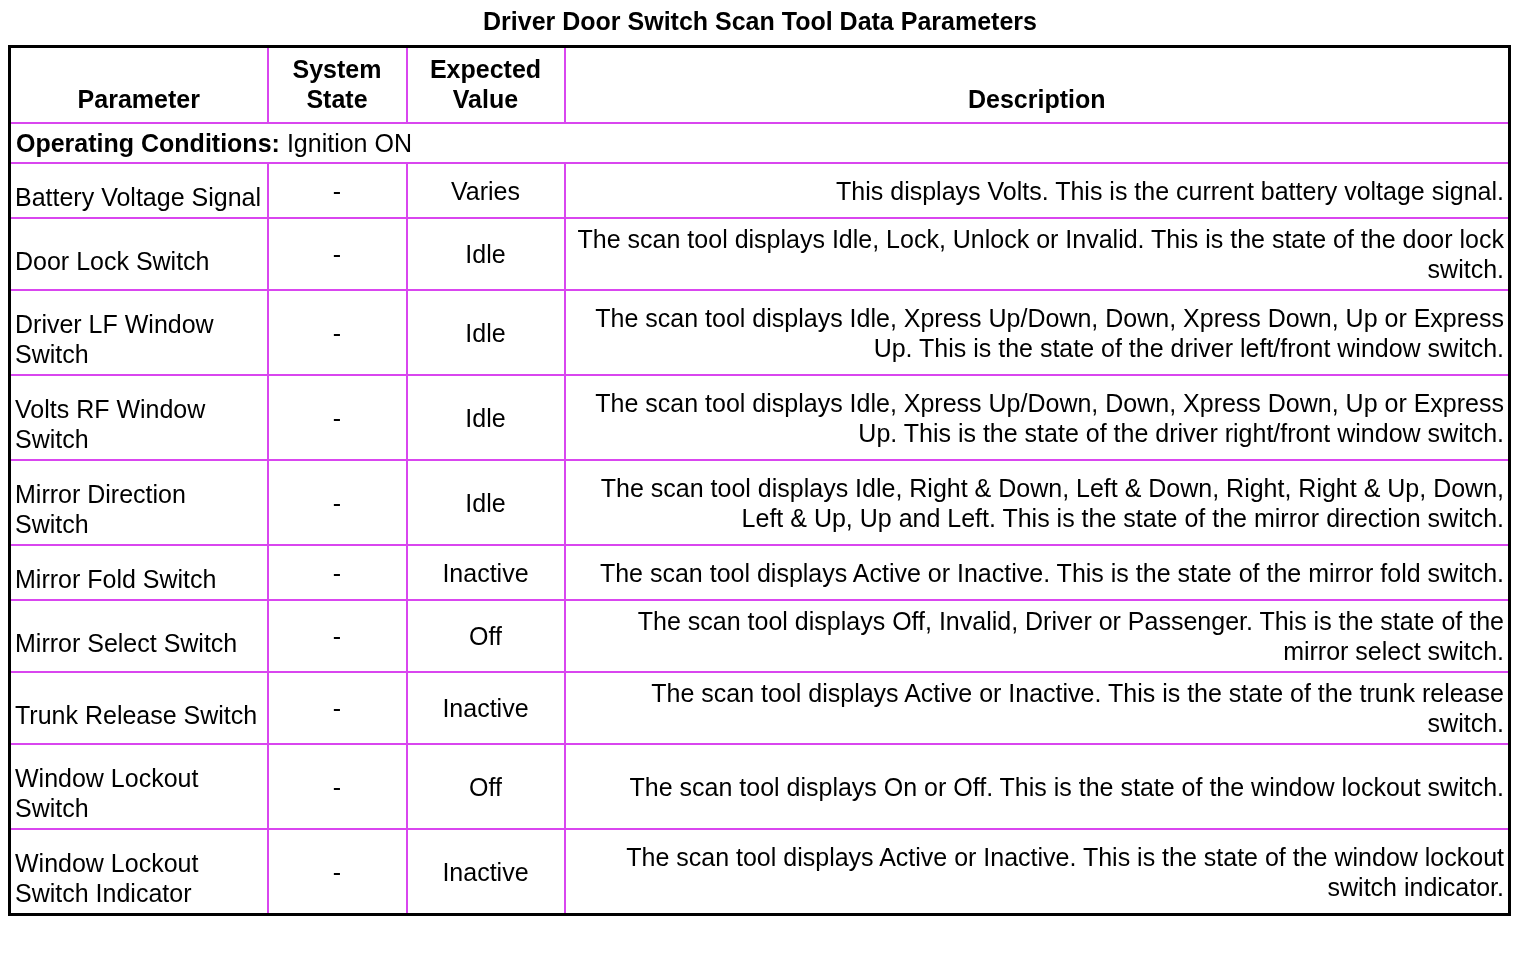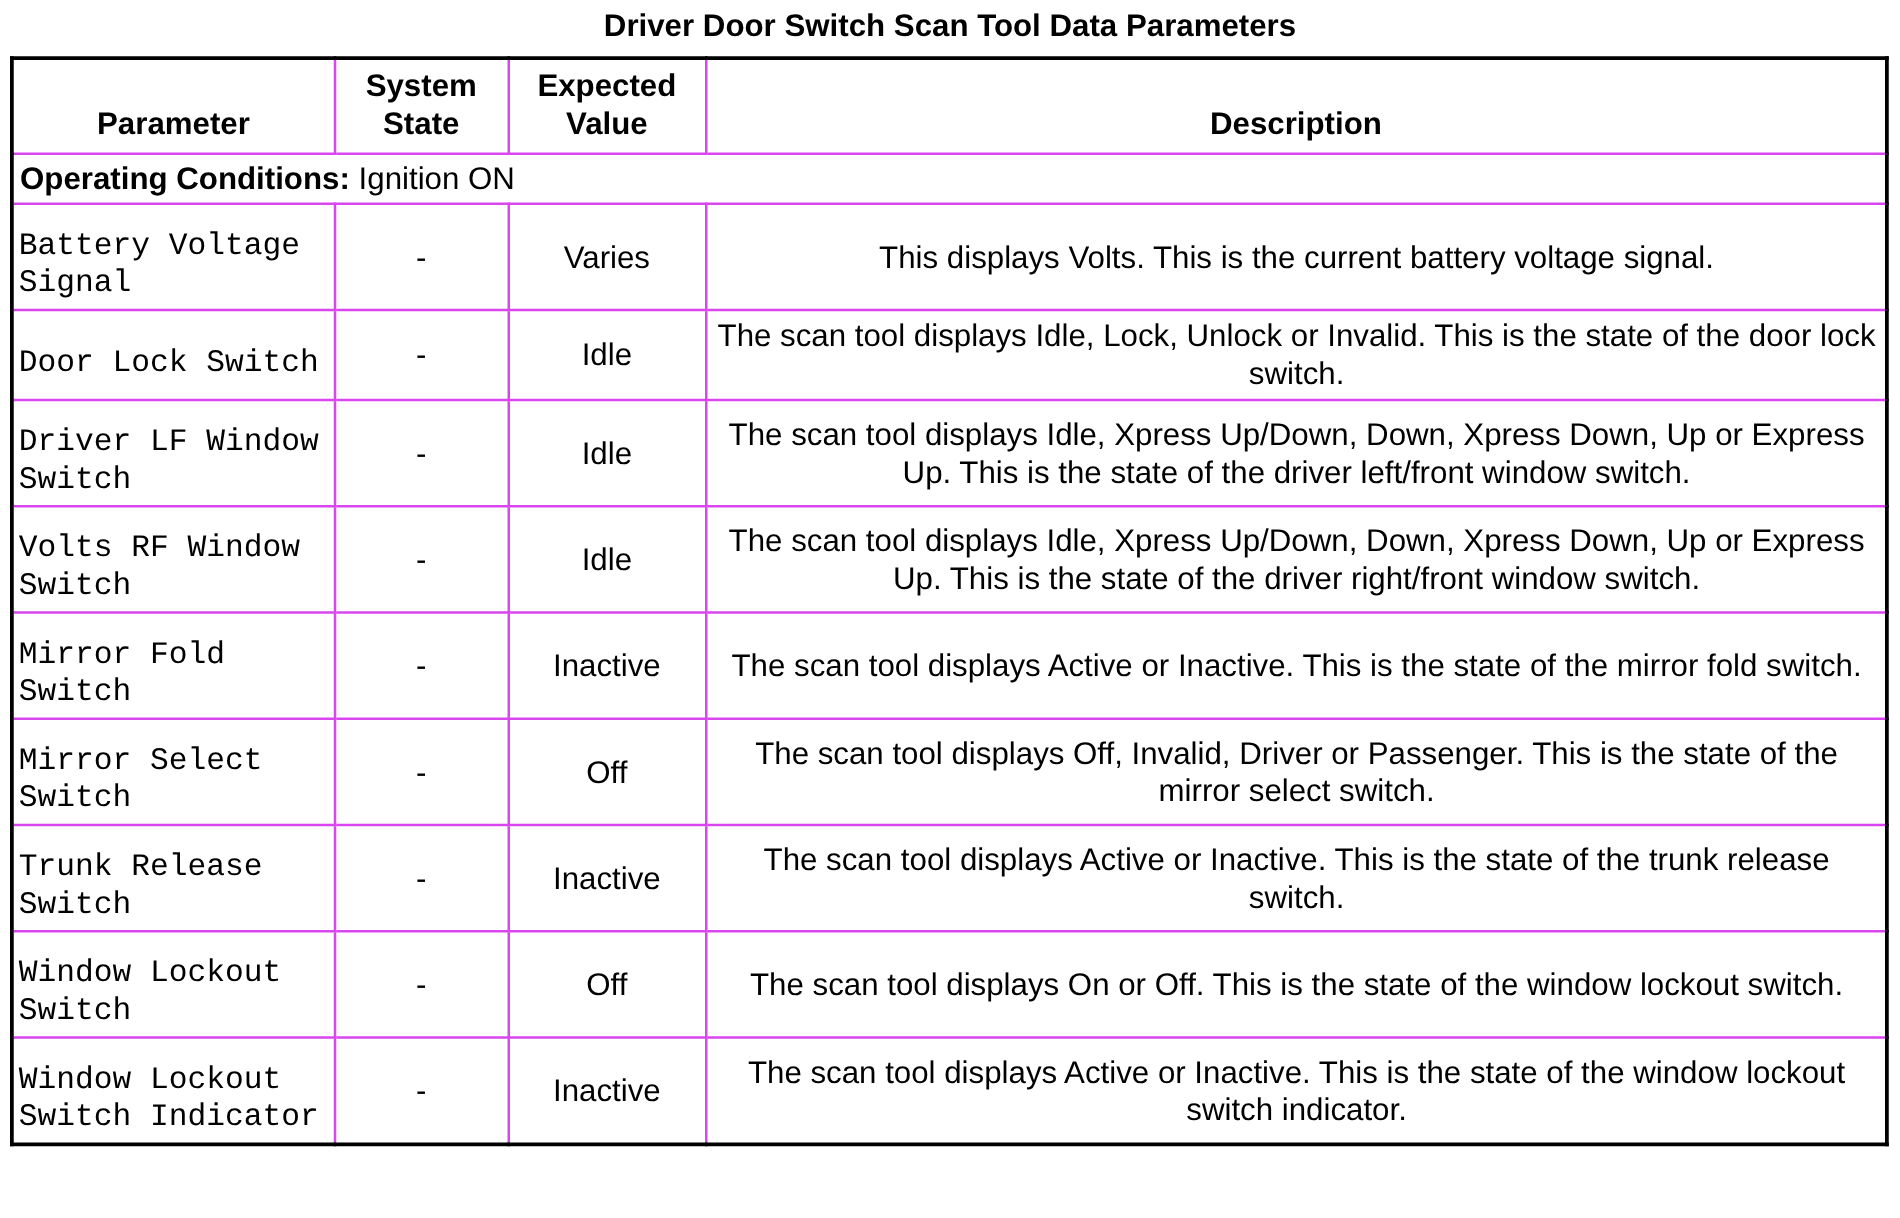--- a/index.html
+++ b/index.html
@@ -35,29 +35,28 @@
     font-weight: bold;
     text-align: center;
     vertical-align: bottom;
     padding: 6px 4px 8px 4px;
     height: 76px;
   }
   td.cell-param {
     text-align: left;
     vertical-align: middle;
     padding: 18px 2px 5px 4px;
-    font-family: Liberation Mono, monospace;
   }
   td.cell-center {
     text-align: center;
     vertical-align: middle;
     padding: 5px 4px;
   }
   td.cell-desc {
-    text-align: center;
+    text-align: right;
     vertical-align: middle;
     padding: 5px 4px 5px 5px;
   }
   td.op-row-cell {
     text-align: left;
     padding: 4px 20px 4px 5px;
   }
   .bold { font-weight: bold; }
   .op-value { margin-left: 7px; }
 </style>
@@ -105,20 +104,26 @@
           <td class="cell-center">Idle</td>
           <td class="cell-desc">The scan tool displays Idle, Xpress Up/Down, Down, Xpress Down, Up or Express Up. This is the state of the driver left/front window switch.</td>
         </tr>
         <tr>
           <td class="cell-param">Volts RF Window Switch</td>
           <td class="cell-center">-</td>
           <td class="cell-center">Idle</td>
           <td class="cell-desc">The scan tool displays Idle, Xpress Up/Down, Down, Xpress Down, Up or Express Up. This is the state of the driver right/front window switch.</td>
         </tr>
         <tr>
+          <td class="cell-param">Mirror Direction Switch</td>
+          <td class="cell-center">-</td>
+          <td class="cell-center">Idle</td>
+          <td class="cell-desc">The scan tool displays Idle, Right &amp; Down, Left &amp; Down, Right, Right &amp; Up, Down, Left &amp; Up, Up and Left. This is the state of the mirror direction switch.</td>
+        </tr>
+        <tr>
           <td class="cell-param">Mirror Fold Switch</td>
           <td class="cell-center">-</td>
           <td class="cell-center">Inactive</td>
           <td class="cell-desc">The scan tool displays Active or Inactive. This is the state of the mirror fold switch.</td>
         </tr>
         <tr>
           <td class="cell-param">Mirror Select Switch</td>
           <td class="cell-center">-</td>
           <td class="cell-center">Off</td>
           <td class="cell-desc">The scan tool displays Off, Invalid, Driver or Passenger. This is the state of the mirror select switch.</td>

